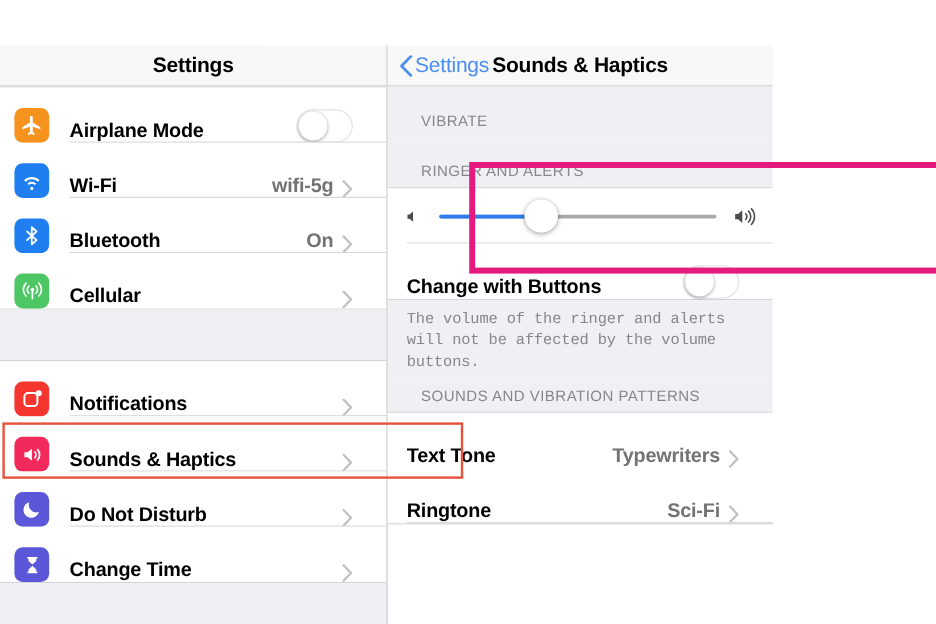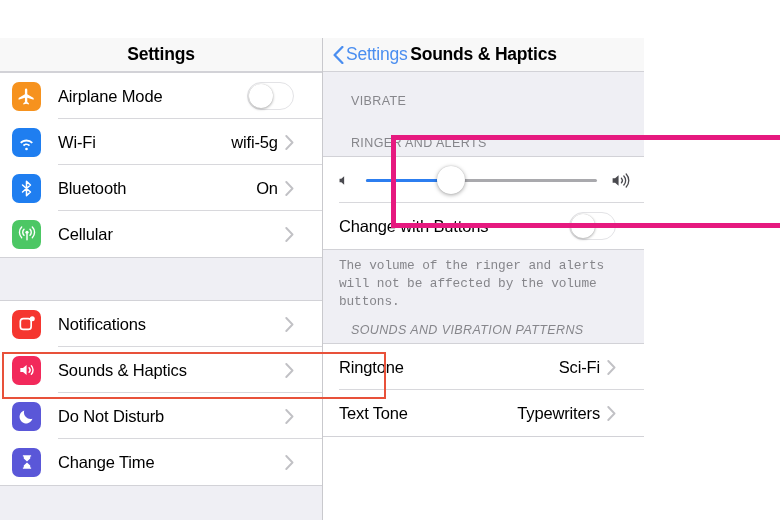--- a/index.html
+++ b/index.html
@@ -32,35 +32,36 @@
     position: absolute; left: 0; right: 0; text-align: center;
     font-size: 17.5px; font-weight: bold; color: #000; pointer-events: none;
     letter-spacing: -0.2px;
   }
 
   
   .group { background: #ffffff; border-top: 1px solid #d2d2d7; border-bottom: 1px solid #d2d2d7; }
   .gap { background: #efeff4; }
 
   .row {
-    position: relative; display: flex; align-items: center;
+    position: relative; display: flex; align-items: flex-end;
     height: 46px; padding-left: 12px; padding-right: 28px; background: #fff;
     cursor: pointer;
+    font-weight: bold;
   }
   .row .divider {
     position: absolute; left: 58px; right: 0; bottom: 0; height: 1px; background: #d8d8dc;
   }
 
   .ico {
     width: 29px; height: 29px; border-radius: 7px; flex: 0 0 29px;
     display: flex; align-items: center; justify-content: center;
     margin-right: 17px;
   }
   .label { font-size: 16.5px; color: #000; letter-spacing: -0.15px; flex: 1; }
-  .value { font-size: 16.5px; color: #000000; letter-spacing: -0.15px; margin-right: 7px; }
+  .value { font-size: 16.5px; color: #737373; letter-spacing: -0.15px; margin-right: 7px; }
   .chev { width: 9px; height: 15px; flex: 0 0 9px; }
 
   
   .toggle {
     width: 47px; height: 28px; border-radius: 14px; position: relative;
     flex: 0 0 47px; cursor: pointer;
   }
   .toggle.on  { background: #4cd662; }
   .toggle.off { background: #ffffff; border: 1px solid #e3e3e6; }
   .knob {
@@ -68,21 +69,21 @@
     background: #fff; box-shadow: 0 1px 3px rgba(0,0,0,0.32), 0 0 1px rgba(0,0,0,0.18);
   }
   .toggle.on  .knob { right: 2px; }
   .toggle.off .knob { left: 1px; top: 1px; }
 
   
   .sec-head {
     background: #efeff4; padding: 22px 0 6px 28px;
     font-size: 12.5px; color: #86868b; letter-spacing: 0.4px;
   }
-  .sec-head.tight { padding-top: 20px; font-style: italic; }
+  .sec-head.tight { padding-top: 20px; }
   .sec-foot {
     background: #efeff4; padding: 7px 16px 8px 16px;
     font-size: 12.8px; color: #86868b; line-height: 1.42; letter-spacing: -0.1px; font-family: Liberation Mono, monospace;
   }
 
   
   .slider-row {
     height: 46px; display: flex; align-items: center; background: #fff;
     padding: 0 13px; position: relative;
   }
@@ -299,35 +300,35 @@
         <span class="label" style="margin-left:4px">Change with Buttons</span>
         <span class="toggle off">
             <span class="knob"></span>
           </span>
       </div>
     </div>
     <div class="sec-foot">The volume of the ringer and alerts will not be affected by the volume buttons.</div>
 
     <div class="sec-head tight" style="padding-top:4px">SOUNDS AND VIBRATION PATTERNS</div>
     <div class="group">
+      <div class="row last">
+        <span class="label" style="margin-left:4px">Text Tone</span>
+        <span class="value">Typewriters</span>
+        <svg class="chev" viewBox="0 0 9 15" fill="none">
+            <path d="M1.3 1L7.5 7.5 1.3 14" stroke="#c1c1c5" stroke-width="1.9" stroke-linecap="round" stroke-linejoin="round"></path>
+          </svg>
+      </div>
       <div class="row">
         <span class="label" style="margin-left:4px">Ringtone</span>
         <span class="value">Sci-Fi</span>
         <svg class="chev" viewBox="0 0 9 15" fill="none">
             <path d="M1.3 1L7.5 7.5 1.3 14" stroke="#c1c1c5" stroke-width="1.9" stroke-linecap="round" stroke-linejoin="round"></path>
           </svg>
         <span class="divider" style="left:16px"></span>
       </div>
-      <div class="row last">
-        <span class="label" style="margin-left:4px">Text Tone</span>
-        <span class="value">Typewriters</span>
-        <svg class="chev" viewBox="0 0 9 15" fill="none">
-            <path d="M1.3 1L7.5 7.5 1.3 14" stroke="#c1c1c5" stroke-width="1.9" stroke-linecap="round" stroke-linejoin="round"></path>
-          </svg>
-      </div>
     </div>
   </div>
 
   <div class="hl-red" style="left:2px; top:314px; width:384px; height:47px;"></div>
 
   <div class="hl-magenta" style="left:391px; top:97px; width:394px; height:93px;"></div>
 
 </div>
 
 </body></html>

